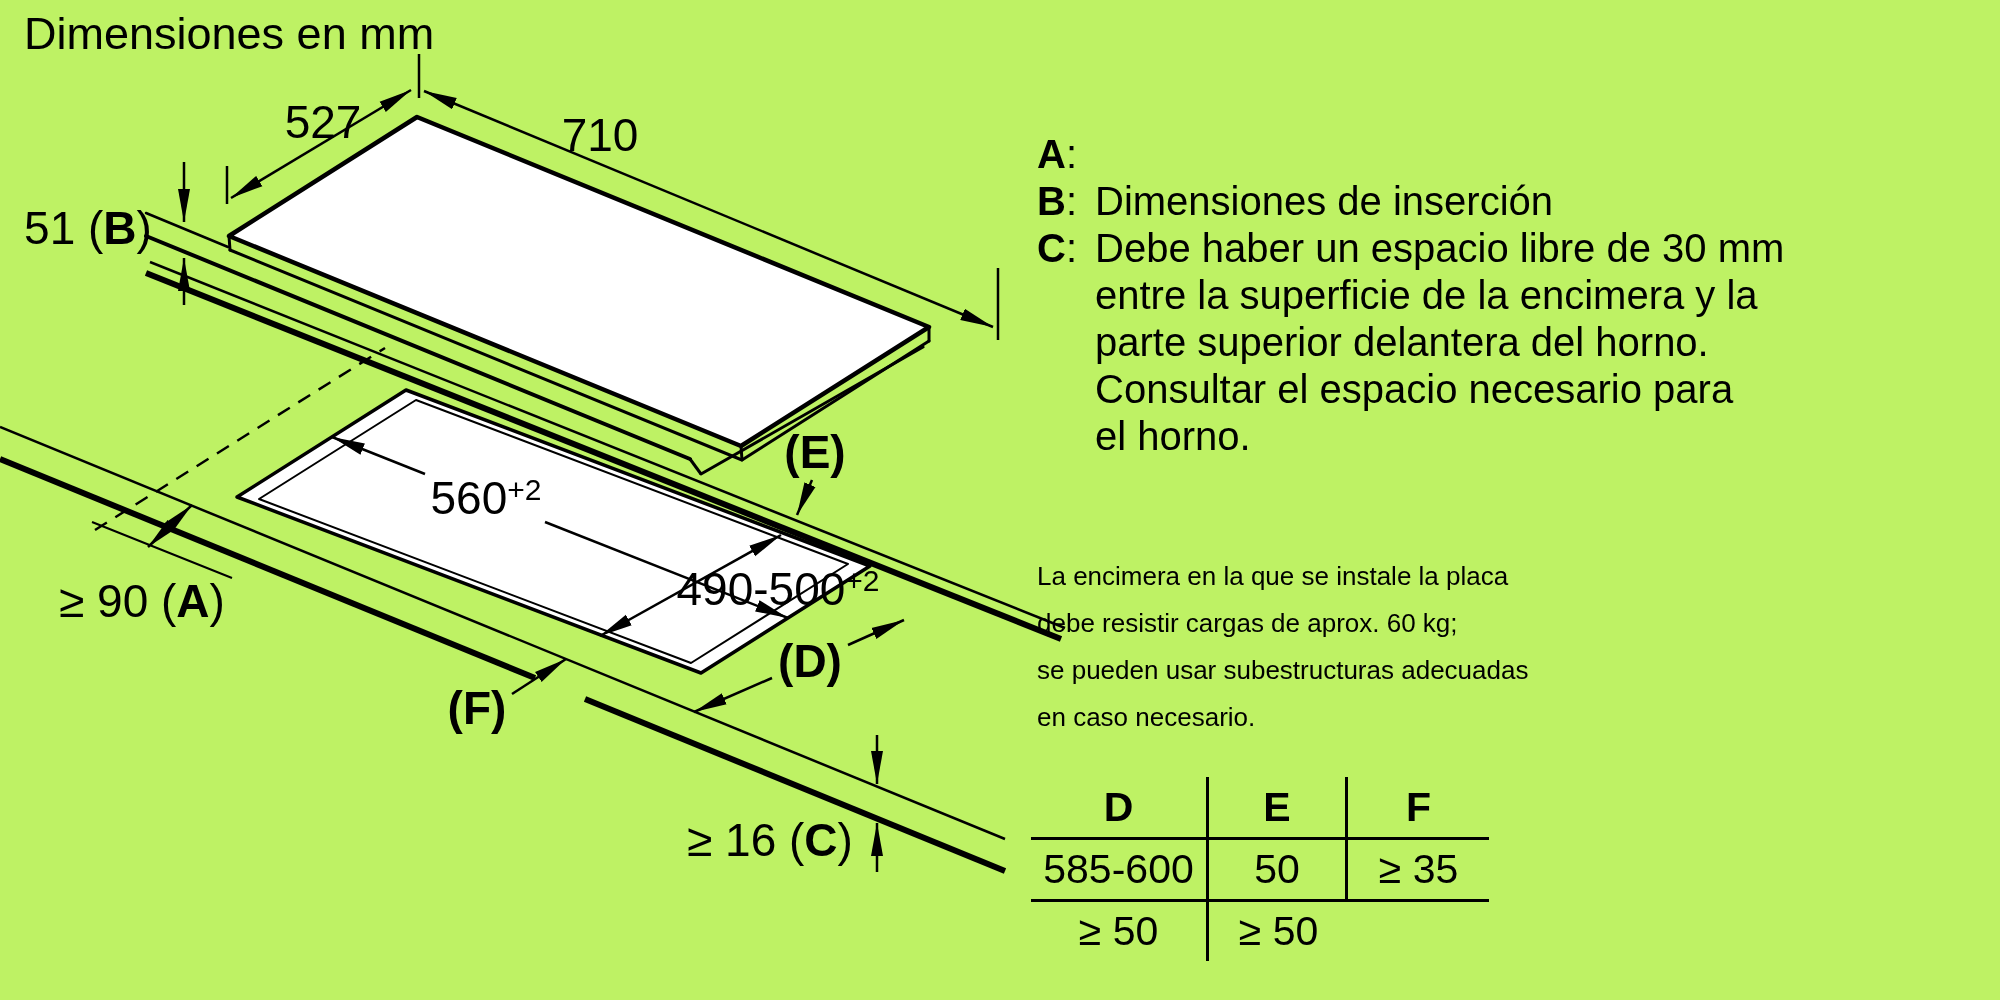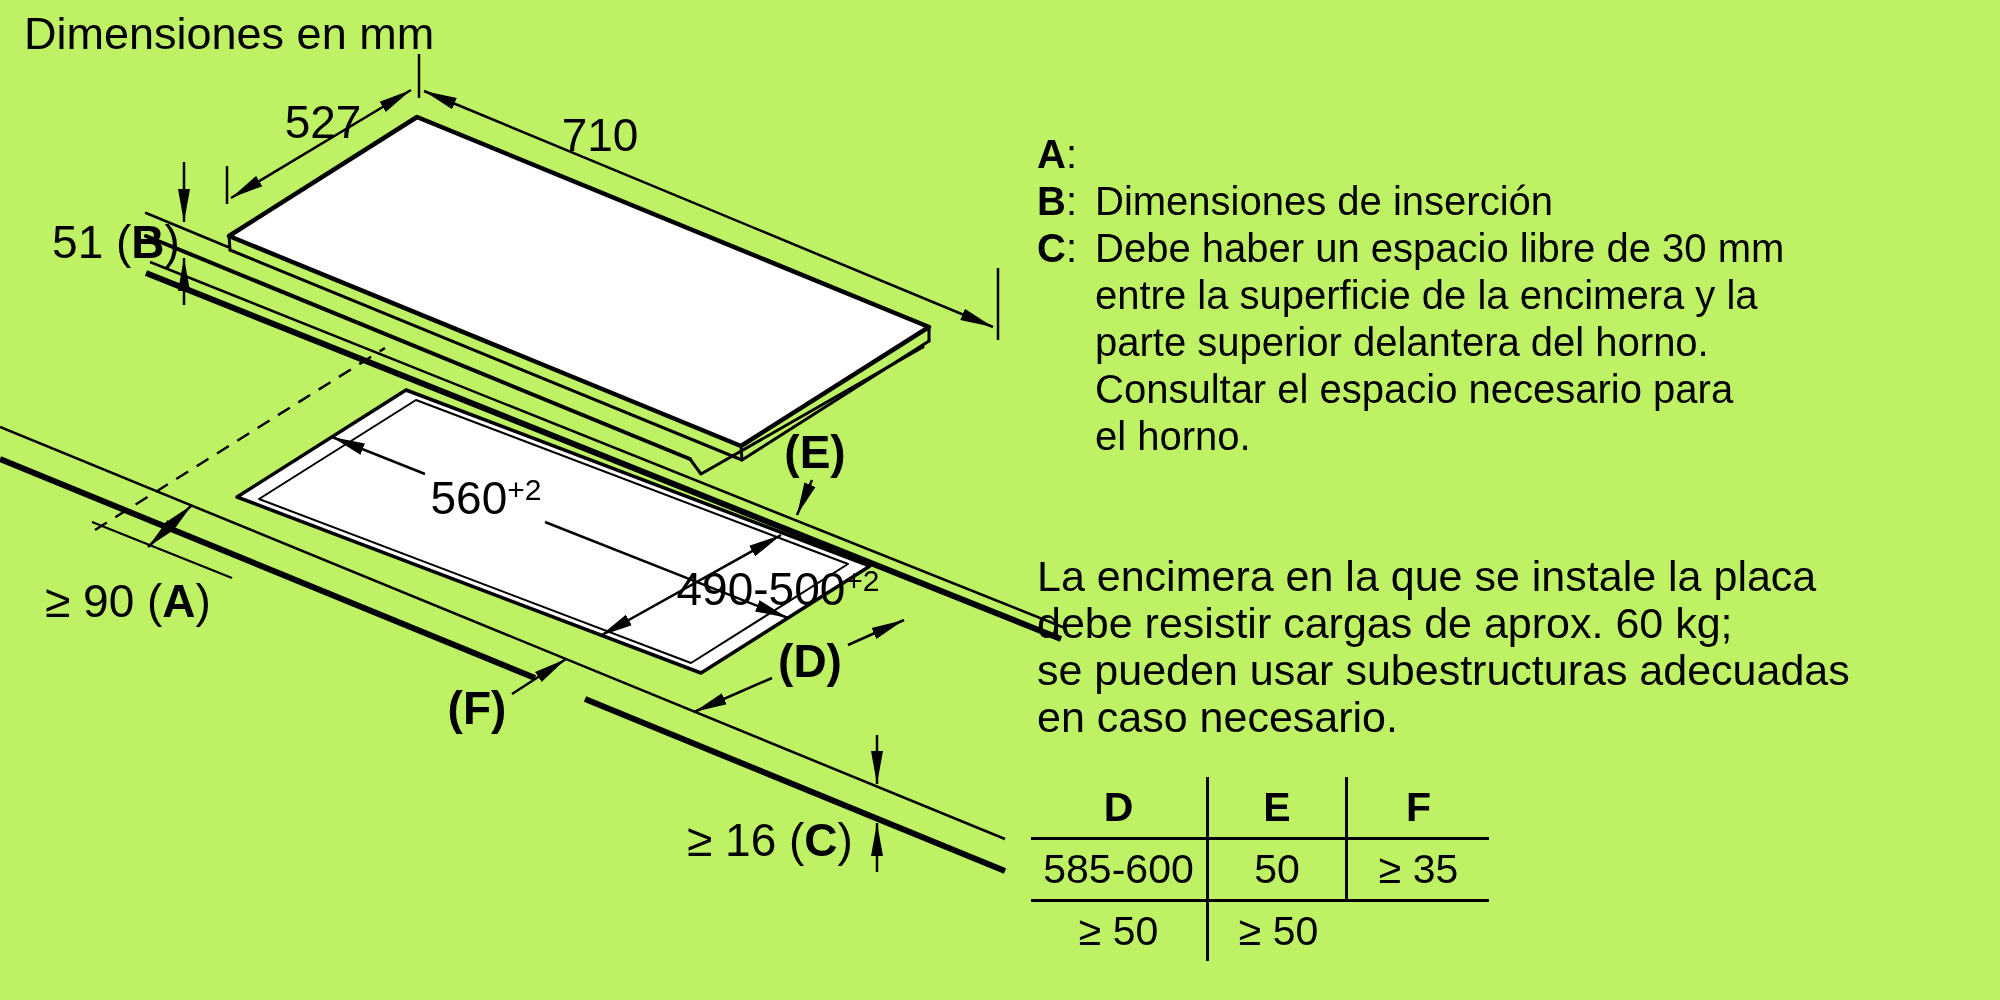--- a/index.html
+++ b/index.html
@@ -8,21 +8,21 @@
   .canvas svg{position:absolute;left:0;top:0;}
   .t{position:absolute;white-space:nowrap;}
   .title{left:24px;top:8px;font-size:45px;}
   .dim{font-size:46px;transform:translate(-50%,-50%);}
   .dim b{font-weight:bold;}
   .sup{font-size:30px;position:relative;top:-14px;}
   .legend{left:1037px;top:131px;font-size:40px;line-height:47px;}
   .legend-row{display:flex;}
   .legend-letter{flex:none;width:58px;}
   .legend-letter b{font-weight:bold;}
-  .para{left:1037px;top:553px;font-size:43px;line-height:47px;}
+  .para{left:1037px;top:553px;font-size:26px;line-height:47px;}
   .spec-table{left:1031px;top:777px;display:grid;grid-template-columns:178px 139px 141px;font-size:41px;}
   .cell{height:59px;display:flex;align-items:center;justify-content:center;}
   .cell.vline{border-right:3px solid #000;}
   .cell.hline{border-bottom:3px solid #000;}
   .cell.head{font-weight:bold;height:60px;}
 </style>
 </head>
 <body>
 
 <div class="canvas">
@@ -83,33 +83,33 @@
 
     <line x1="877" y1="735" x2="877" y2="784" stroke="#000" stroke-width="2.5" marker-end="url(#arr)"></line>
     <line x1="877" y1="872" x2="877" y2="823" stroke="#000" stroke-width="2.5" marker-end="url(#arr)"></line>
   </svg>
 
   <div class="t title">Dimensiones en mm</div>
 
   <div class="t dim" style="left:300px;top:122px;margin-left:23px;">527</div>
   <div class="t dim" style="left:600px;top:135px;">710</div>
 
-  <div class="t dim" style="left:88px;top:242px;margin-left:28px;"><span>51 (</span><b>B</b><span>)</span></div>
+  <div class="t dim" style="left:88px;top:228px;"><span>51 (</span><b>B</b><span>)</span></div>
 
   <div class="t dim" style="left:486px;top:498px;"><span>560</span><span class="sup">+2</span></div>
 
   <div class="t dim" style="left:778px;top:589px;"><span>490-500</span><span class="sup">+2</span></div>
 
   <div class="t dim" style="left:815px;top:452px;font-weight:bold;"><span>(</span><b>E</b><span>)</span></div>
 
   <div class="t dim" style="left:810px;top:661px;font-weight:bold;"><span>(</span><b>D</b><span>)</span></div>
 
   <div class="t dim" style="left:477px;top:708px;font-weight:bold;"><span>(</span><b>F</b><span>)</span></div>
 
-  <div class="t dim" style="left:128px;top:601px;"><span>≥ 90 (</span><b>A</b><span>)</span></div>
+  <div class="t dim" style="left:142px;top:601px;"><span>≥ 90 (</span><b>A</b><span>)</span></div>
 
   <div class="t dim" style="left:770px;top:840px;"><span>≥ 16 (</span><b>C</b><span>)</span></div>
 
   <div class="t legend" id="legend">
       <div class="legend-row">
         <div class="legend-letter"><b>A</b><span>:</span></div>
       </div>
       <div class="legend-row">
         <div class="legend-letter"><b>B</b><span>:</span></div>
         <div>

